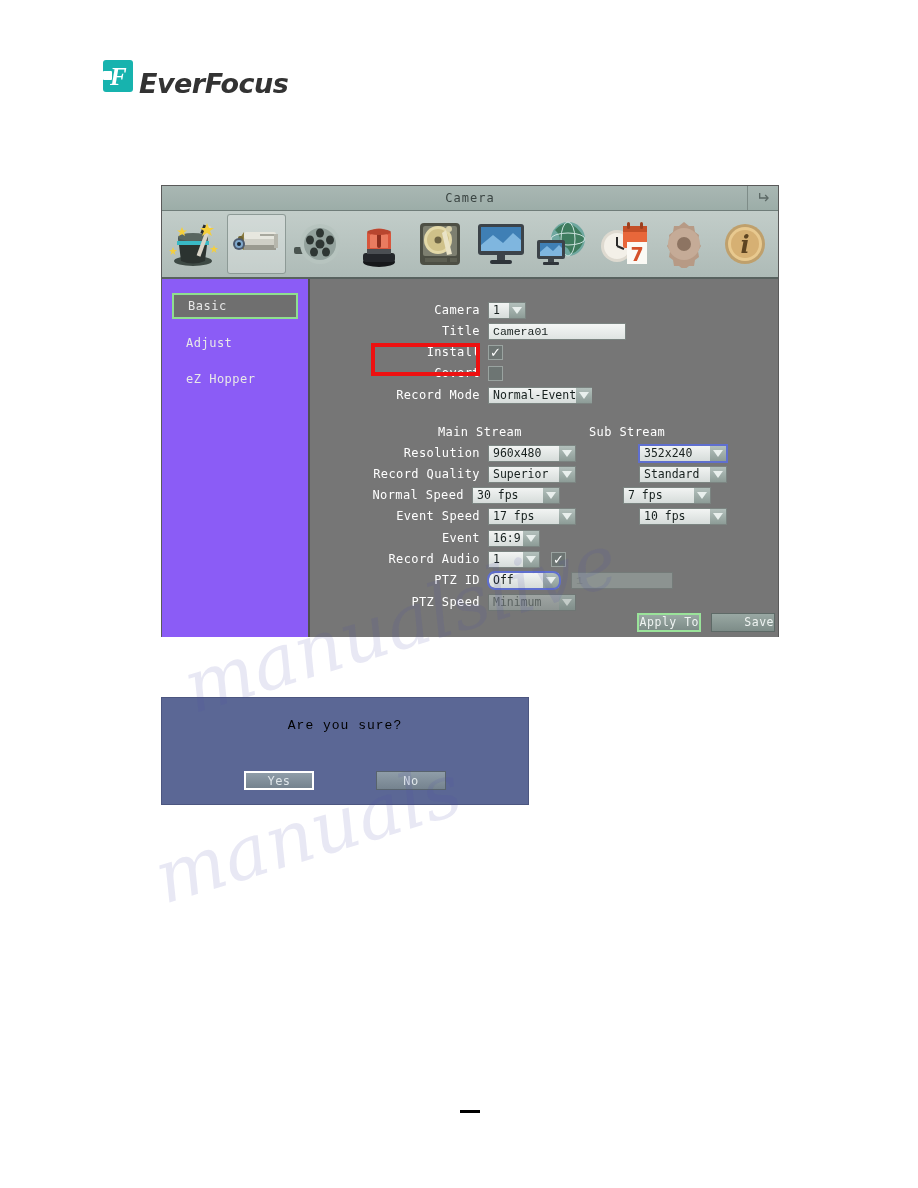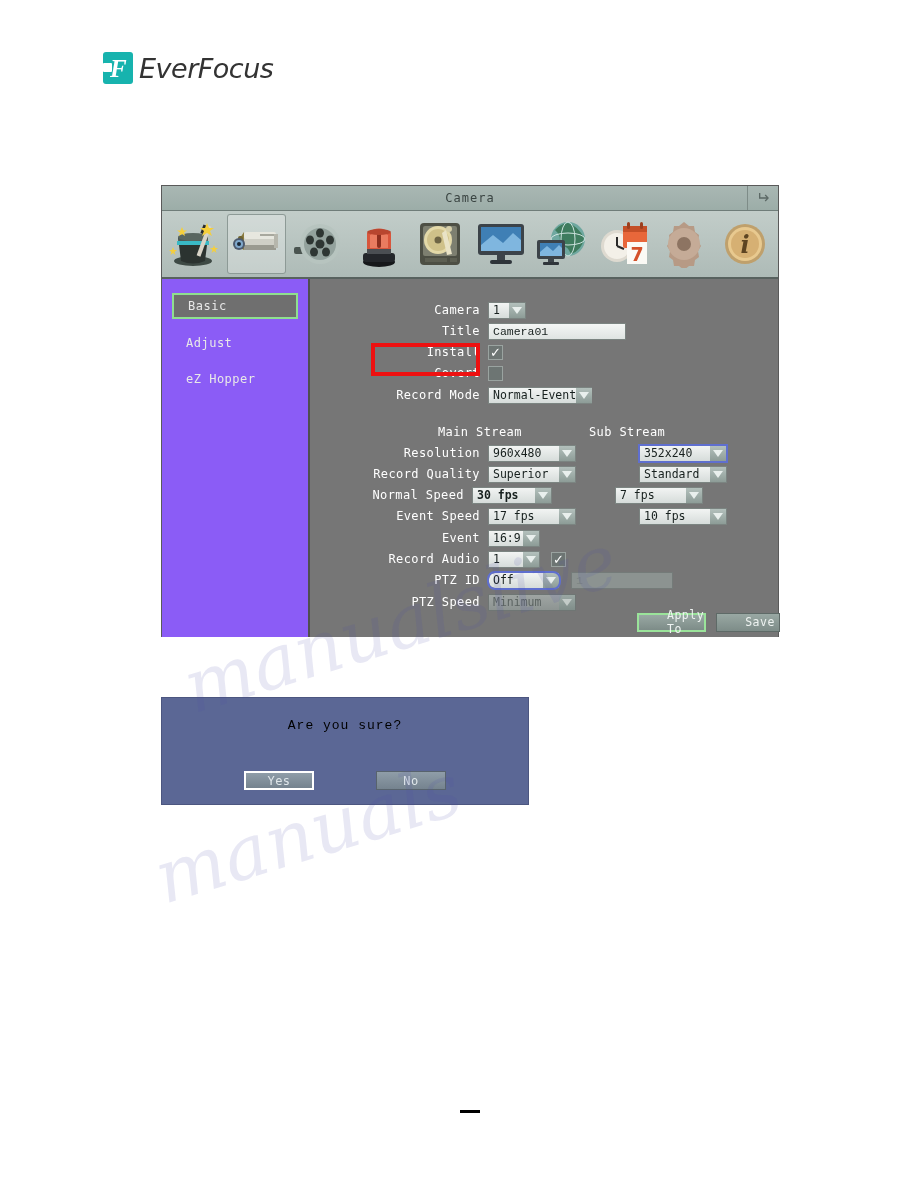--- a/index.html
+++ b/index.html
@@ -8,21 +8,21 @@
     font-family:"Liberation Sans",sans-serif;
     position:relative;overflow:hidden;
   }
 
   
   .brand{position:absolute;left:103px;top:52px;display:flex;align-items:center;gap:6px;}
   .brand-mark{position:relative;width:30px;height:32px;}
   .brand-mark .sq{position:absolute;left:0;top:0;width:30px;height:32px;background:#17b3ae;border-radius:3px;}
   .brand-mark .f{position:absolute;left:7px;top:2px;color:#ffffff;font-weight:bold;font-style:italic;font-size:25px;line-height:30px;font-family:"Liberation Serif",serif;}
   .brand-mark .notch{position:absolute;left:0px;top:11px;width:9px;height:9px;background:#ffffff;border-radius:1px;}
-  .brand-text{font-family:"DejaVu Sans",sans-serif;font-weight:normal;font-style:italic;font-size:27px;color:#333333;letter-spacing:-0.5px;}
+  .brand-text{font-family:"DejaVu Sans",sans-serif;font-weight:bold;font-style:italic;font-size:27px;color:#333333;letter-spacing:-0.5px;margin-top:16px;}
 
   
   .dvr-window{position:absolute;left:162px;top:186px;width:616px;height:450px;
     background:#767676;box-shadow:0 0 0 1px #5a5a5a;}
   .dvr-titlebar{height:24px;background:linear-gradient(#a9b7b3,#9cada8);
     border-bottom:1px solid #6f7d79;display:flex;align-items:center;justify-content:center;position:relative;}
   .dvr-title{font-family:"DejaVu Sans Mono",monospace;font-size:12px;color:#3a4442;letter-spacing:1px;}
   .back-btn{position:absolute;right:0;top:0;width:30px;height:24px;
     border-left:1px solid #7e8c88;display:flex;align-items:center;justify-content:center;}
   .back-arrow{font-size:16px;color:#5c6966;line-height:1;transform:scaleX(-1);}
@@ -66,21 +66,21 @@
     box-sizing:border-box;display:flex;align-items:center;}
   .txtfield span{font-family:Liberation Mono, monospace;font-size:11.5px;color:#17201e;padding-left:4px;}
   .txtfield.disabled{background:#8c9391;border-color:#747b79;}
   .txtfield.disabled span{color:#7d8482;}
 
   .chk{width:15px;height:15px;background:#6d7573;border:1px solid #9aa3a0;box-sizing:border-box;
     display:flex;align-items:center;justify-content:center;}
   .chk .tick{font-size:13px;color:#ffffff;line-height:13px;}
 
   .btn{height:19px;min-width:64px;background:linear-gradient(#99a8a3,#7d8c88);
-    border:1px solid #5e6a67;display:flex;align-items:center;justify-content:flex-start;box-sizing:border-box;padding-left:28px;}
+    border:1px solid #5e6a67;display:flex;align-items:center;justify-content:flex-end;box-sizing:border-box;}
   .btn span{font-family:"DejaVu Sans Mono",monospace;font-size:11.5px;color:#eef3f1;letter-spacing:0.5px;}
   .btn.focus{border:2px solid #9ae39a;}
 
   
   .annot{position:absolute;border:4px solid #ee1111;box-sizing:border-box;pointer-events:none;}
 
   
   .logout{position:absolute;left:162px;top:698px;width:366px;height:106px;background:#5b6795;
     box-shadow:0 0 0 1px #4c5680;}
   .logout-title{height:20px;background:linear-gradient(#a9b7b3,#9cada8);display:flex;align-items:center;justify-content:center;}
@@ -362,21 +362,21 @@
         <div class="sel" style="width:88px;margin-left:63px;">
           <span class="txt">Standard</span>
           <span class="arw">
               <i></i>
             </span>
         </div>
       </div>
 
       <div class="row" style="left:34px;top:207px;">
         <div class="lbl lbl-w">Normal Speed</div>
-        <div class="sel" style="width:80px;font-weight:bold;">
+        <div class="sel" style="width:88px;">
           <span class="txt">30 fps</span>
           <span class="arw">
               <i></i>
             </span>
         </div>
         <div class="sel" style="width:88px;margin-left:63px;">
           <span class="txt">7 fps</span>
           <span class="arw">
               <i></i>
             </span>

